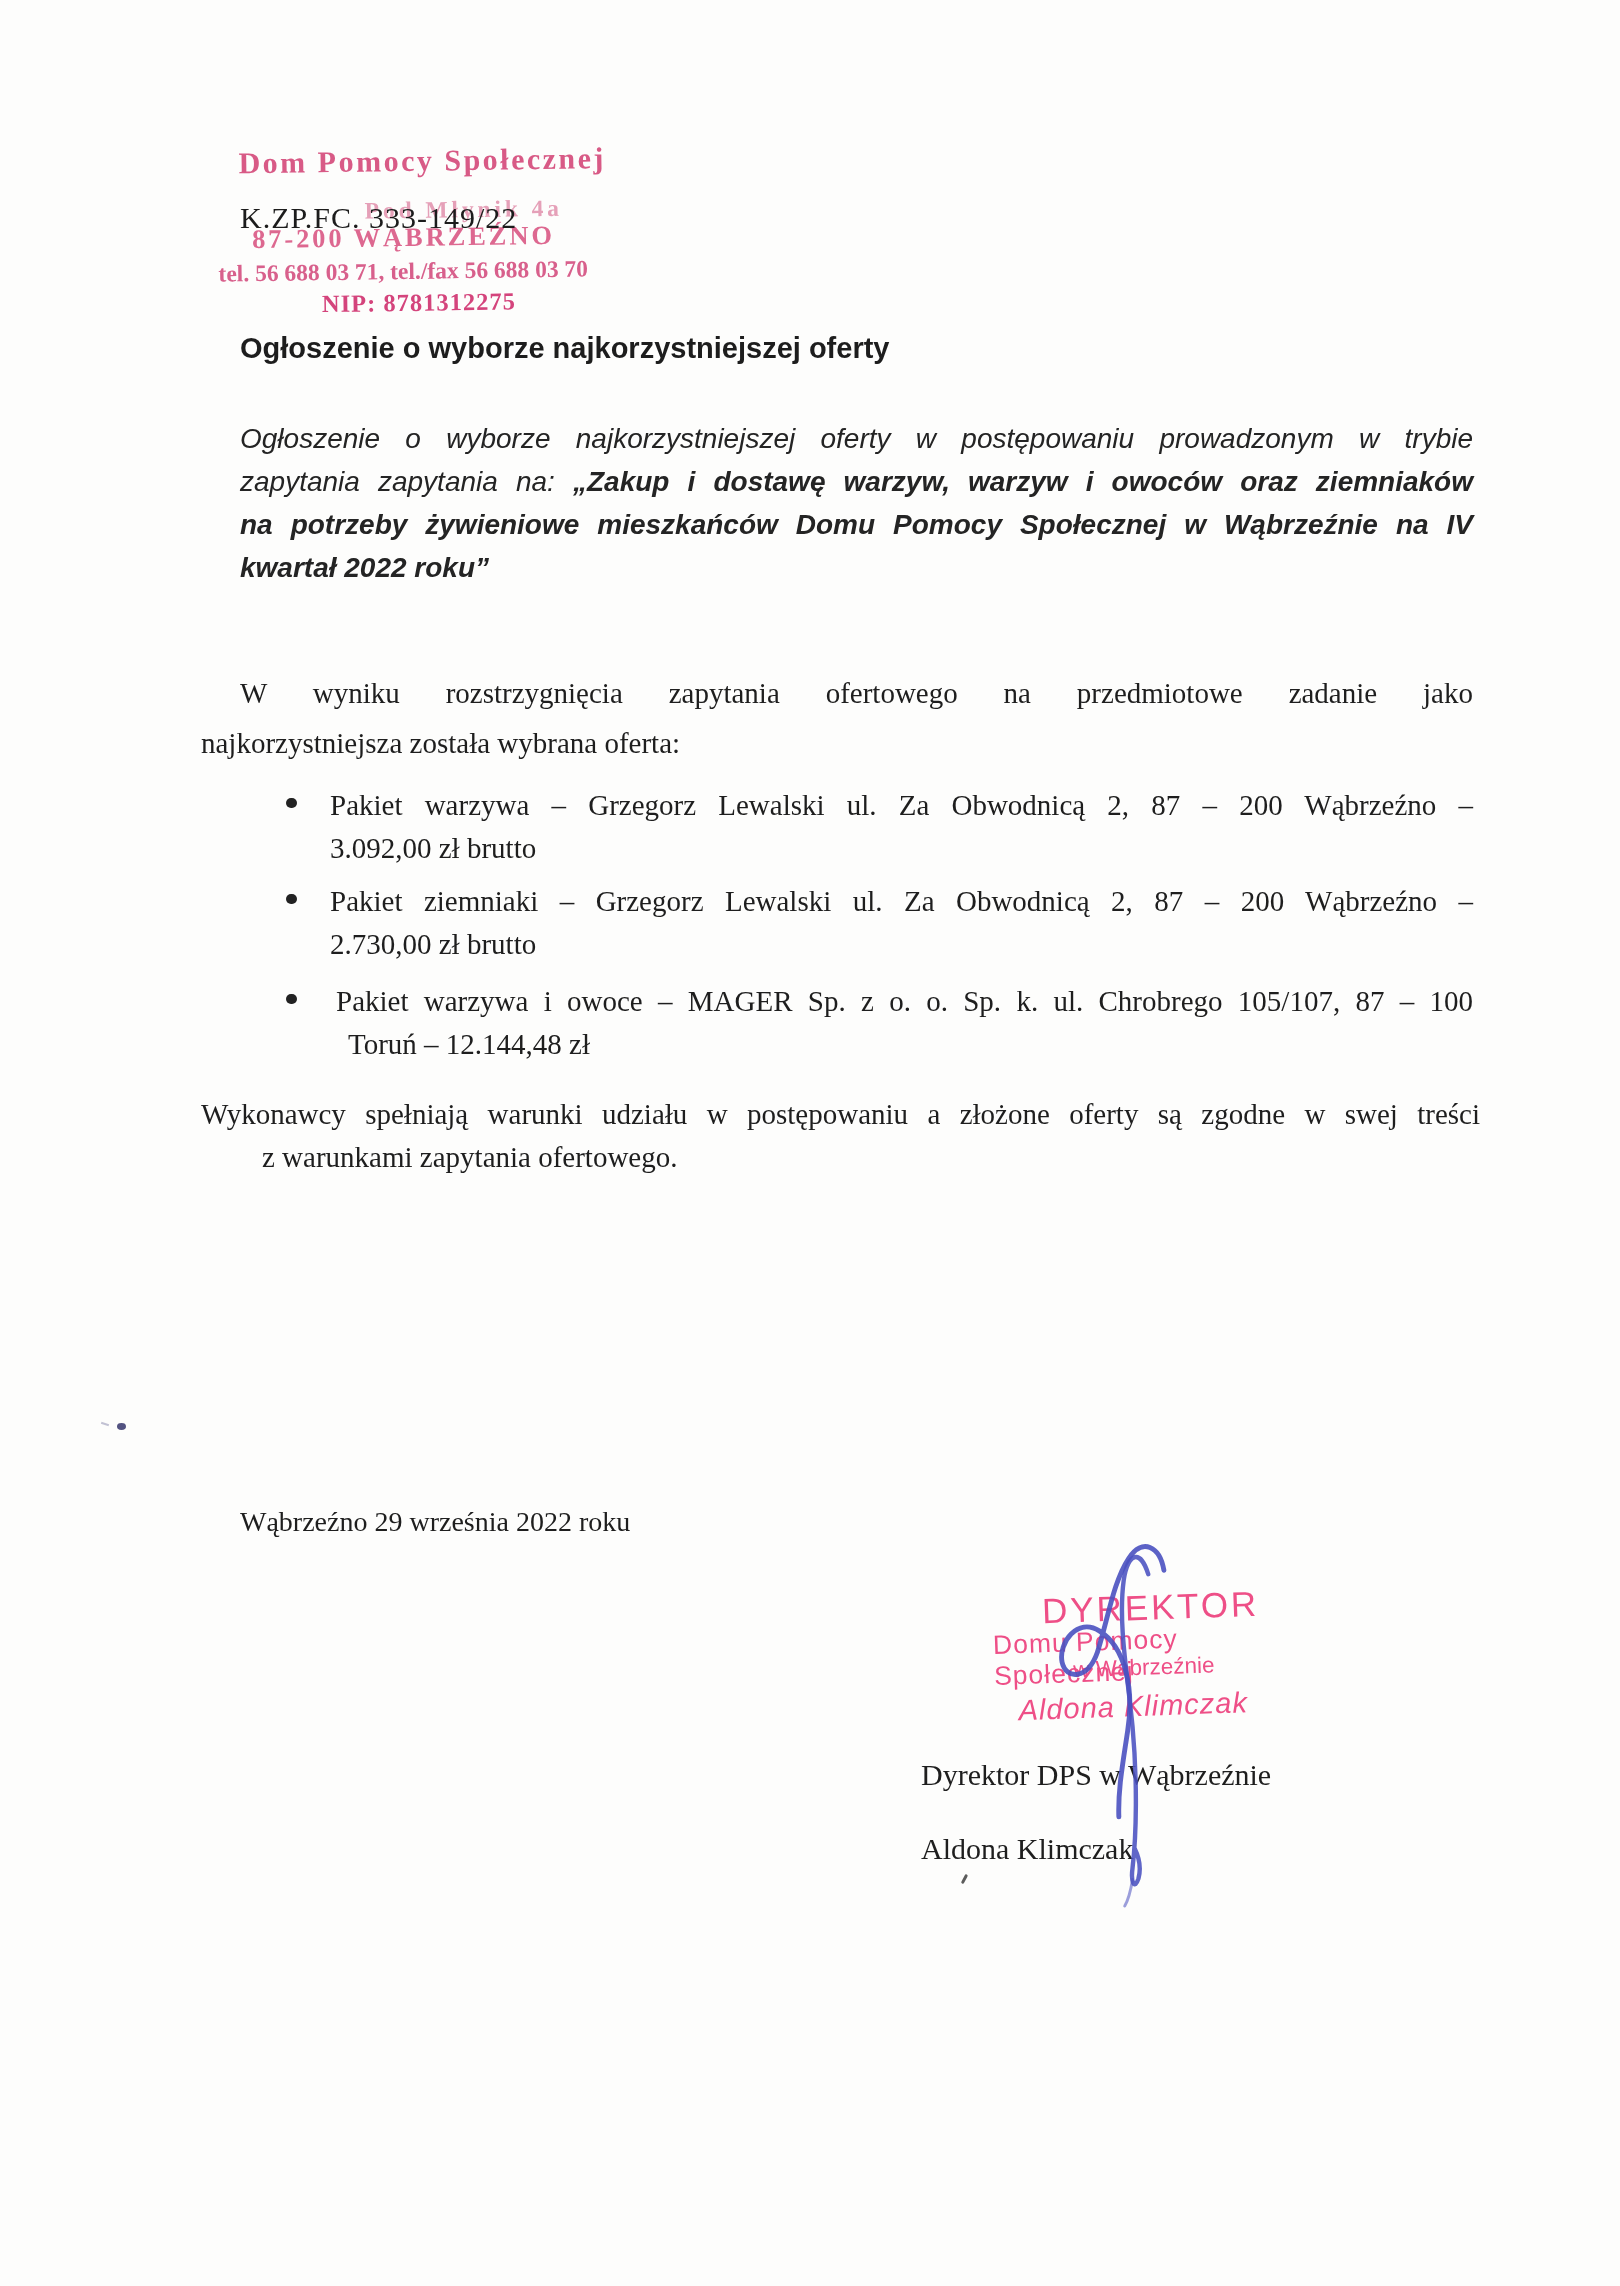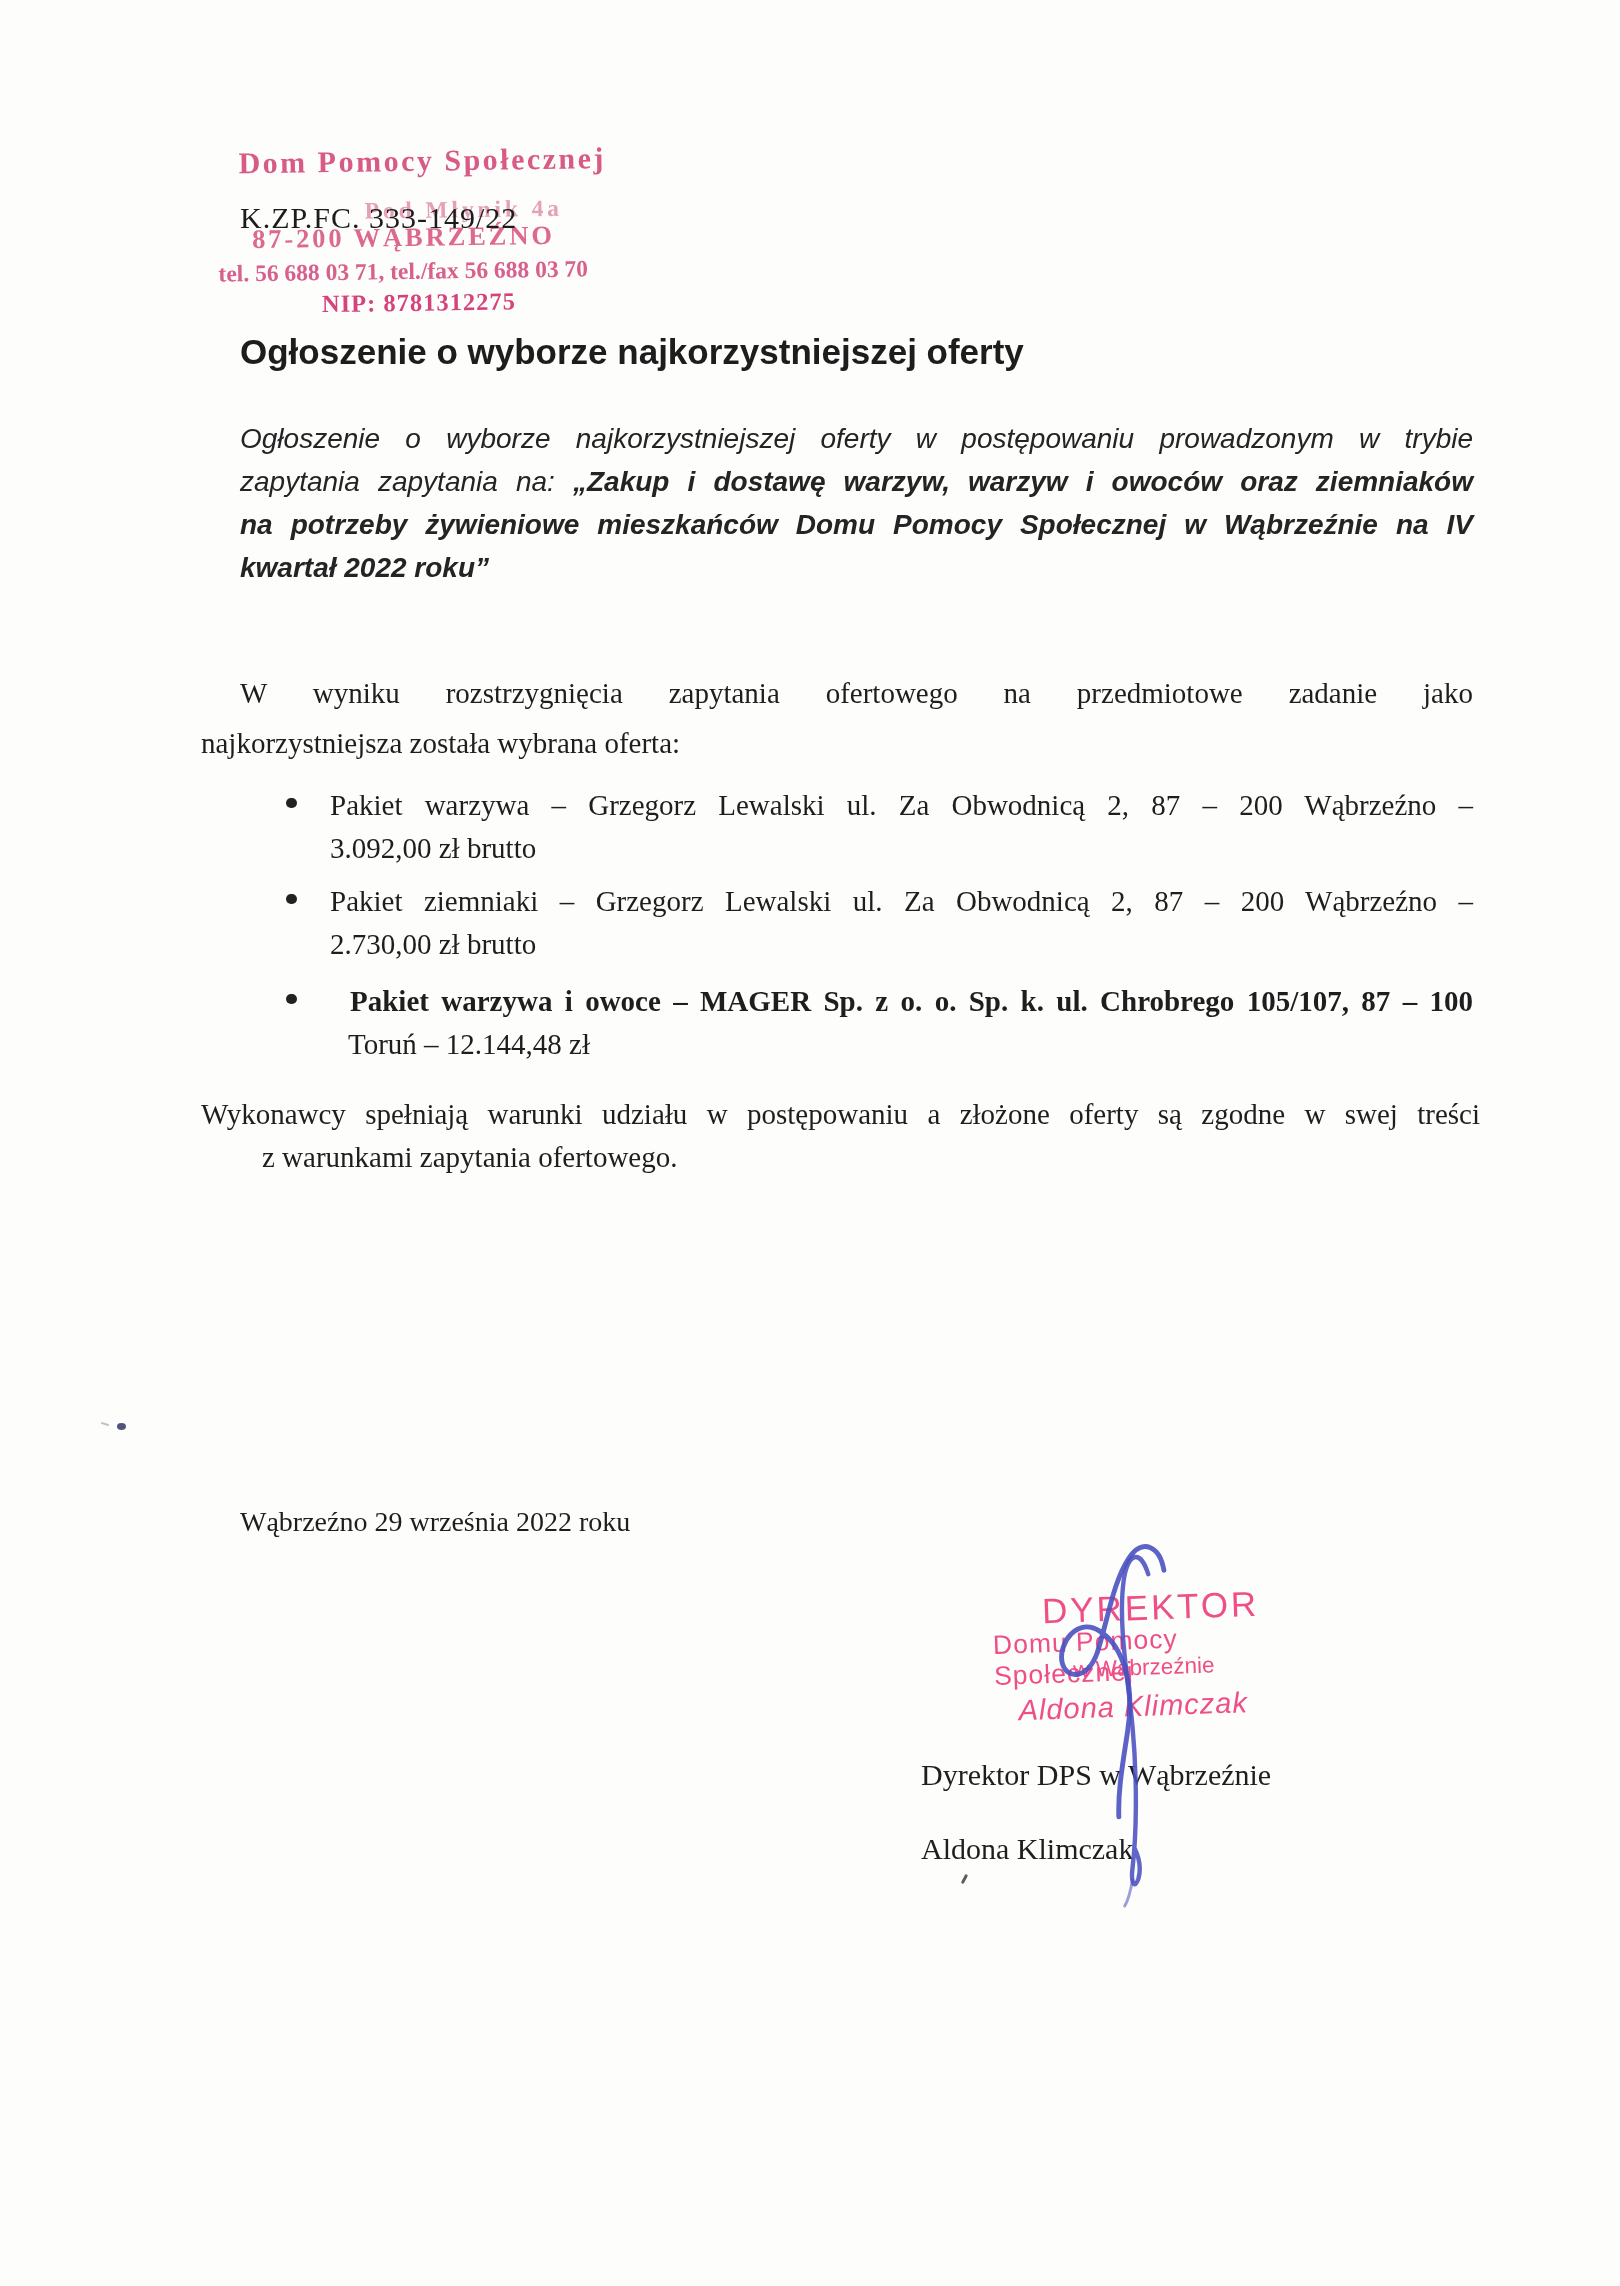--- a/index.html
+++ b/index.html
@@ -35,21 +35,21 @@
 <div class="abs" style="left:218px;top:143px;width:510px;height:186px;transform:rotate(-0.8deg);z-index:1;">
   <div class="abs stamp-head serif" style="left:21.6px;top:0;font-size:30px;letter-spacing:2.5px;color:var(--stamp-pink);">Dom Pomocy Społecznej</div>
   <div class="abs stamp-head serif" style="left:147px;top:53px;font-size:23.5px;letter-spacing:3.9px;color:var(--stamp-pink-light);opacity:.8;">Pod Młynik 4a</div>
   <div class="abs stamp-head serif" style="left:34px;top:78px;font-size:26.5px;letter-spacing:2.9px;color:#dd6890;">87-200 WĄBRZEŹNO</div>
   <div class="abs serif" style="left:0;top:114px;font-size:23.5px;font-weight:bold;color:var(--stamp-pink-mid);">tel. 56 688 03 71, tel./fax 56 688 03 70</div>
   <div class="abs serif" style="left:103px;top:145px;font-size:24.5px;font-weight:bold;letter-spacing:1px;color:var(--stamp-pink-deep);">NIP: 8781312275</div>
 </div>
 
 <div class="abs serif" style="left:240px;top:201px;font-size:30px;color:#1c1c1c;z-index:3;letter-spacing:1px;">K.ZP.FC. 333-149/22</div>
 
-<div class="abs sans" style="left:240px;top:332px;font-size:35px;font-weight:bold;color:#1d1d1d;">Ogłoszenie o wyborze najkorzystniejszej oferty</div>
+<div class="abs sans" style="left:240px;top:332px;font-size:29px;font-weight:bold;color:#1d1d1d;">Ogłoszenie o wyborze najkorzystniejszej oferty</div>
 
 <div class="abs" style="left:240px;top:420px;width:1233px;">
   <div class="sans intro-line just" style="margin-bottom:5.9px;">Ogłoszenie o wyborze najkorzystniejszej oferty w postępowaniu prowadzonym w trybie</div>
   <div class="sans intro-line just" style="margin-bottom:5.9px;">
     <span>zapytania zapytania na: </span><span class="intro-bold">„Zakup i dostawę warzyw, warzyw i owoców oraz ziemniaków</span>
   </div>
   <div class="sans intro-line intro-bold just" style="margin-bottom:5.9px;">na potrzeby żywieniowe mieszkańców Domu Pomocy Społecznej w Wąbrzeźnie na IV</div>
   <div class="sans intro-line intro-bold">kwartał 2022 roku”</div>
 </div>
 
@@ -67,21 +67,21 @@
   </div>
 
   <div style="position:relative;margin-bottom:14px;">
     <span class="abs bullet-dot" style="left:0;top:13.7px;"></span>
     <div class="serif body-line just" style="margin-left:44px;line-height:43px;">Pakiet ziemniaki – Grzegorz Lewalski ul. Za Obwodnicą 2, 87 – 200 Wąbrzeźno –</div>
     <div class="serif body-line" style="margin-left:44px;line-height:43px;">2.730,00 zł brutto</div>
   </div>
 
   <div style="position:relative;">
     <span class="abs bullet-dot" style="left:0;top:13.7px;"></span>
-    <div class="serif body-line just" style="margin-left:64px;line-height:43px;font-weight:bold;">Pakiet warzywa i owoce – MAGER Sp. z o. o. Sp. k. ul. Chrobrego 105/107, 87 – 100</div>
+    <div class="serif body-line just" style="margin-left:50px;line-height:43px;">Pakiet warzywa i owoce – MAGER Sp. z o. o. Sp. k. ul. Chrobrego 105/107, 87 – 100</div>
     <div class="serif body-line" style="margin-left:62px;line-height:43px;">Toruń – 12.144,48 zł</div>
   </div>
 
 </div>
 
 <div class="abs" style="left:201px;top:1095px;width:1279px;">
   <div class="serif body-line just" style="margin-bottom:3.9px;">Wykonawcy spełniają warunki udziału w postępowaniu a złożone oferty są zgodne w swej treści</div>
   <div class="serif body-line" style="margin-left:61px;">z warunkami zapytania ofertowego.</div>
 </div>
 

